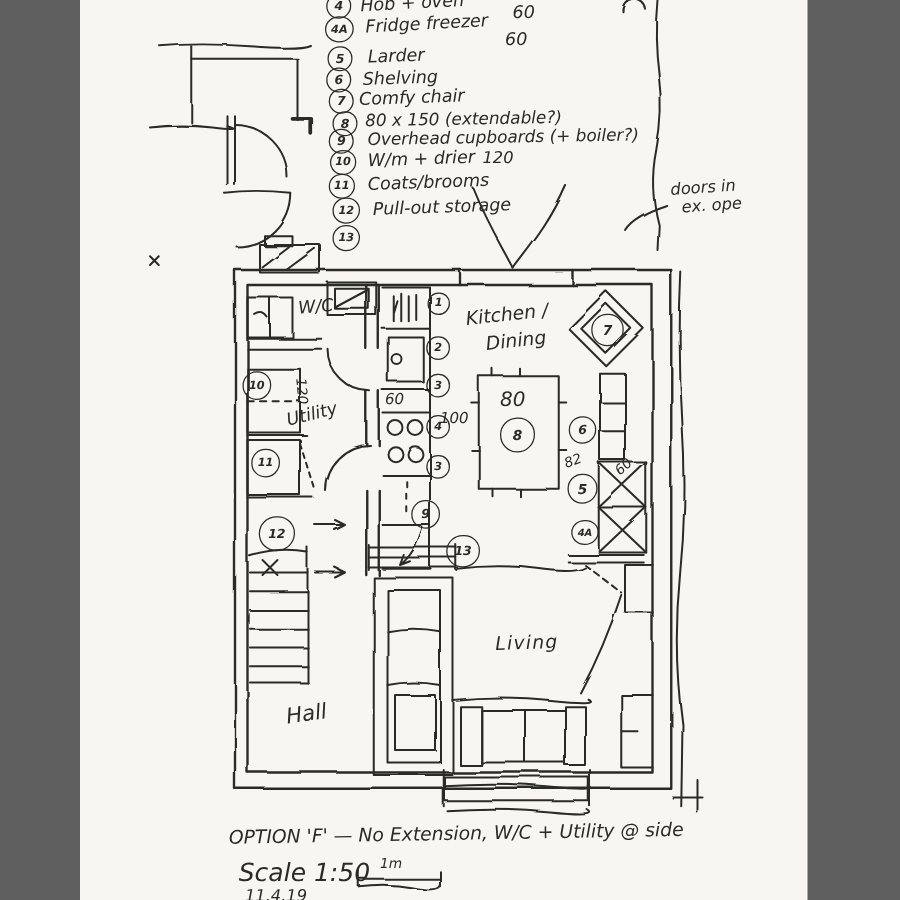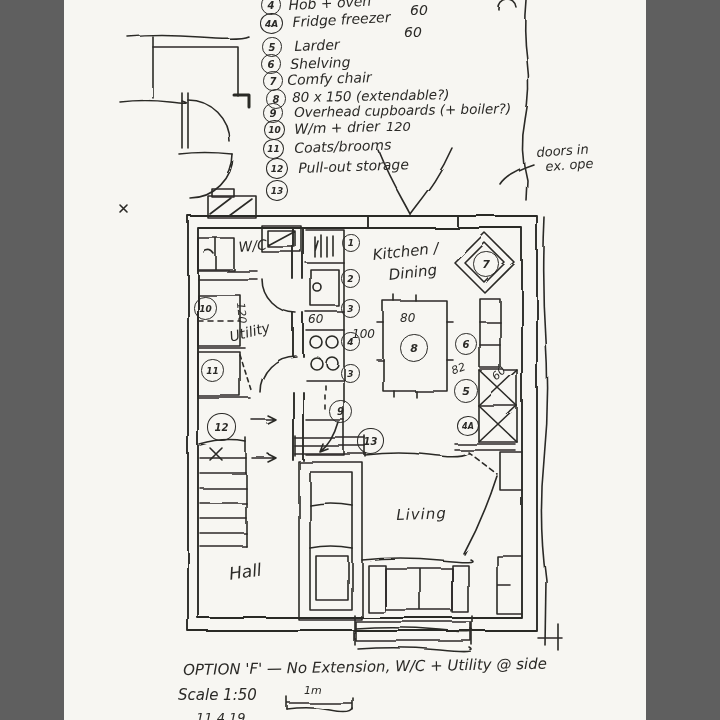--- a/index.html
+++ b/index.html
@@ -251,24 +251,24 @@
   <div class="badge" style="left:454px;top:379px;width:22px;height:22px;font-size:11px">5</div>
   <div class="badge" style="left:457px;top:416px;width:20px;height:18px;font-size:8px">4A</div>
   <div class="badge" style="left:329px;top:400px;width:21px;height:21px;font-size:10px">9</div>
   <div class="badge" style="left:357px;top:428px;width:25px;height:24px;font-size:10px">13</div>
   <div class="badge" style="left:194px;top:297px;width:21px;height:21px;font-size:9px">10</div>
   <div class="badge" style="left:201px;top:359px;width:21px;height:21px;font-size:9px">11</div>
   <div class="badge" style="left:207px;top:413px;width:27px;height:26px;font-size:10px">12</div>
 
   <div class="hw" style="left:308px;top:313px;font-size:12px">60</div>
   <div class="hw" style="left:352px;top:328px;font-size:12px">100</div>
-  <div class="hw" style="left:400px;top:312px;font-size:12px">80</div>
+  <div class="hw" style="left:400px;top:312px;font-size:16px">80</div>
   <div class="hw rot" style="left:450px;top:366px;font-size:11px;transform:rotate(-20deg)">82</div>
   <div class="hw rot" style="left:490px;top:374px;font-size:11px;transform:rotate(-42deg)">60</div>
   <div class="hw rot" style="left:246px;top:302px;font-size:11px;transform:rotate(85deg)">120</div>
 
   <div class="hw rot" style="left:183px;top:663px;font-size:15px;transform:rotate(-1deg)">OPTION 'F' — No Extension, W/C + Utility @ side</div>
-  <div class="hw" style="left:178px;top:688px;font-size:15px">Scale 1:50</div>
+  <div class="hw" style="left:191px;top:688px;font-size:20px">Scale 1:50</div>
   <div class="hw" style="left:304px;top:685px;font-size:11px">1m</div>
   <div class="hw" style="left:196px;top:711px;font-size:13px">11.4.19</div>
 
   <div class="bar right" style="background:#5f5f5f"></div>
 </div>
 
 </body></html>

